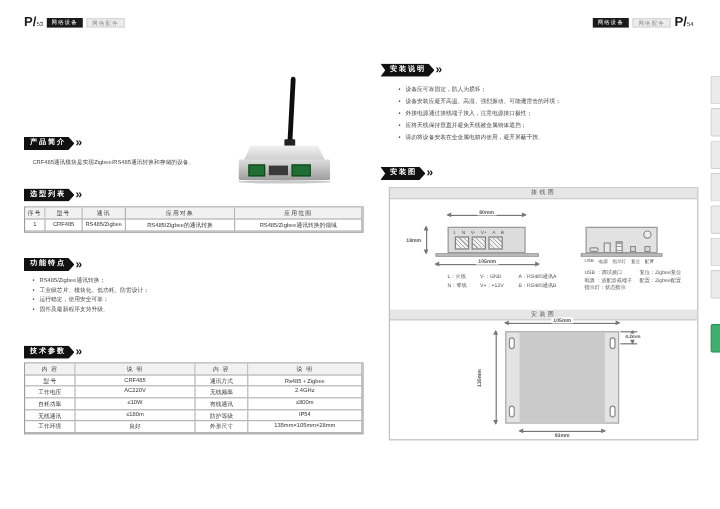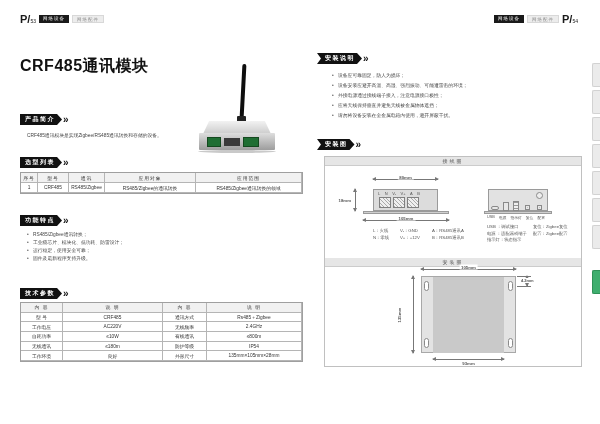--- a/index.html
+++ b/index.html
@@ -112,21 +112,20 @@
 
   <div class="hdr" style="right:22px;">
     <span class="badge dark">网络设备</span>
     <span class="badge light">网络配件</span>
     <span class="pno">
         <b class="pbig">P/</b>
         <i class="psmall">54</i>
       </span>
   </div>
 
-  <h1 class="title">CRF485通讯模块</h1>
 
   <div class="photo">
     <div class="antenna"></div>
     <div class="antbase"></div>
     <div class="chassis-top"></div>
     <div class="chassis-front"></div>
     <div class="term-green tg1"></div>
     <div class="term-slot"></div>
     <div class="term-green tg2"></div>
     <div class="photo-shadow"></div>

